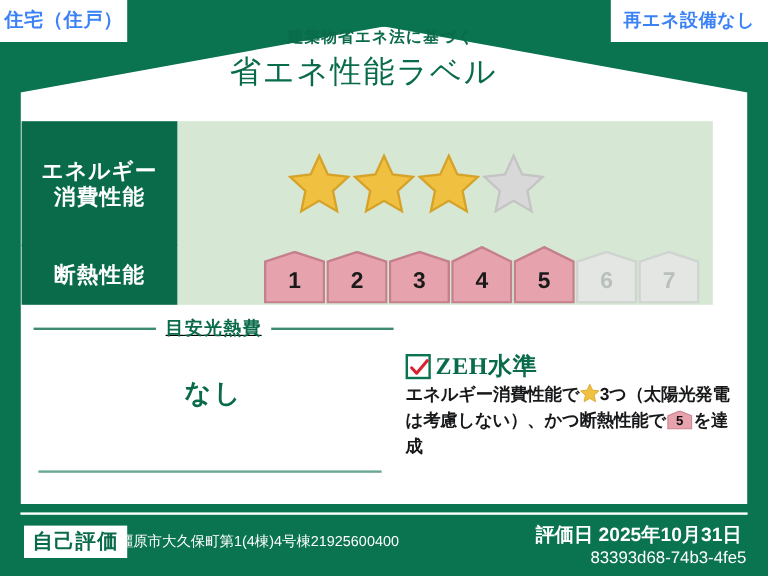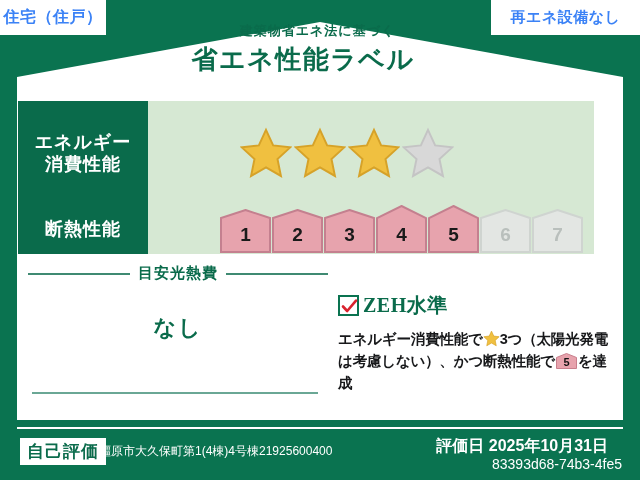--- a/index.html
+++ b/index.html
@@ -10,34 +10,34 @@
     position:relative;
   }
   
   .corner-badge{
     position:absolute;top:0;background:#ffffff;
     color:#3b82f6;font-weight:bold;font-size:16px;
     display:flex;align-items:center;justify-content:center;
     letter-spacing:0.5px;
   }
   #badge-left{left:0;width:106px;height:35px;}
-  #badge-right{right:0;width:149px;height:35px;font-size:15px;}
+  #badge-right{right:0;width:131px;height:35px;font-size:15px;}
 
   
   .house{
     position:absolute;left:17px;top:22px;width:606px;height:398px;
     background:#ffffff;
     clip-path:polygon(0 55px, 303px 0, 606px 55px, 606px 398px, 0 398px);
   }
   .title-wrap{
     position:absolute;left:0;top:22px;width:606px;text-align:center;
     color:#0a6b4b;pointer-events:none;
   }
   .title-small{font-size:13px;font-weight:bold;letter-spacing:1px;margin-left:29px;}
-  .title-big{font-size:26px;font-weight:bold;letter-spacing:1.5px;margin-top:2px;}
+  .title-big{font-size:26px;font-weight:normal;letter-spacing:1.5px;margin-top:2px;}
 
   
   .row{position:absolute;left:18px;display:flex;align-items:stretch;}
   .row-label{
     background:#0a6b4b;color:#fff;font-weight:bold;font-size:18px;
     width:130px;display:flex;flex-direction:column;align-items:center;
     justify-content:center;line-height:1.25;letter-spacing:1px;flex:none;
   }
   .row-body{background:#d6e8d3;flex:1;display:flex;align-items:center;}
 
@@ -56,40 +56,40 @@
   .hs span{
     position:absolute;left:0;right:0;bottom:7px;text-align:center;
     font-size:19px;font-weight:bold;color:#1a1a1a;
   }
   .hs.tall{height:48px;}
   .hs.tall svg{height:48px;}
   .hs.off span{color:#b9bfbc;}
 
   
   #cost-block{position:absolute;left:28px;top:264px;width:300px;}
-  .cost-head{display:flex;align-items:center;gap:8px;}
+  .cost-head{display:flex;align-items:center;gap:8px;text-decoration:underline;}
   .cost-head .rule{flex:1;height:2px;background:#3f8a72;}
   .cost-title{color:#0a6b4b;font-size:15px;font-weight:bold;letter-spacing:1px;white-space:nowrap;}
   .cost-value{
     text-align:center;color:#0a6b4b;font-size:22px;font-weight:bold;
     margin-top:30px;letter-spacing:2px;
   }
   #cost-rule-bottom{position:absolute;left:32px;top:392px;width:286px;height:2px;background:#6aa795;}
 
   
   #zeh-block{position:absolute;left:338px;top:292px;width:272px;}
   .zeh-head{display:flex;align-items:center;gap:4px;font-family:Liberation Serif, serif;}
   .chk{
     width:21px;height:21px;border:2px solid #0a7350;background:#fff;
     position:relative;flex:none;box-sizing:border-box;
   }
   .chk svg{position:absolute;left:1px;top:1px;}
   .zeh-title{color:#0a6b4b;font-size:20px;font-weight:bold;letter-spacing:0.5px;}
   .zeh-desc{
-    margin-top:10px;color:#17181a;font-size:14.5px;font-weight:bold;
+    margin-top:0;color:#17181a;font-size:14.5px;font-weight:bold;
     line-height:1.5;letter-spacing:-0.2px;
   }
   .inline-star{display:inline-block;vertical-align:-3px;width:17px;height:17px;}
   .inline-house{
     display:inline-block;vertical-align:-3px;position:relative;
     width:21px;height:16px;margin:0 1px;
   }
   .inline-house svg{display:block;width:21px;height:16px;}
   .inline-house b{
     position:absolute;left:0;right:0;bottom:0px;text-align:center;
@@ -99,21 +99,21 @@
   
   #footer-rule{position:absolute;left:17px;top:427px;width:606px;height:2px;background:#ffffff;}
   #footer{
     position:absolute;left:0;top:432px;width:640px;height:48px;color:#fff;
   }
   #self-eval-badge{
     position:absolute;left:20px;top:6px;background:#ffffff;color:#0a6b4b;
     font-size:17px;font-weight:bold;padding:2px 7px;letter-spacing:1px;
   }
   #address{position:absolute;left:99px;top:11px;font-size:12px;color:#fff;letter-spacing:0px;}
-  #eval-date{position:absolute;right:32px;top:4px;font-size:16px;font-weight:bold;}
+  #eval-date{position:absolute;right:22px;top:4px;font-size:16px;font-weight:bold;}
   #doc-id{position:absolute;right:18px;top:24px;font-size:14px;}
 </style>
 </head>
 <body>
 
 <div class="corner-badge" id="badge-left">
   <span>住宅（住戸）</span>
 </div>
 <div class="corner-badge" id="badge-right">
   <span>再エネ設備なし</span>

